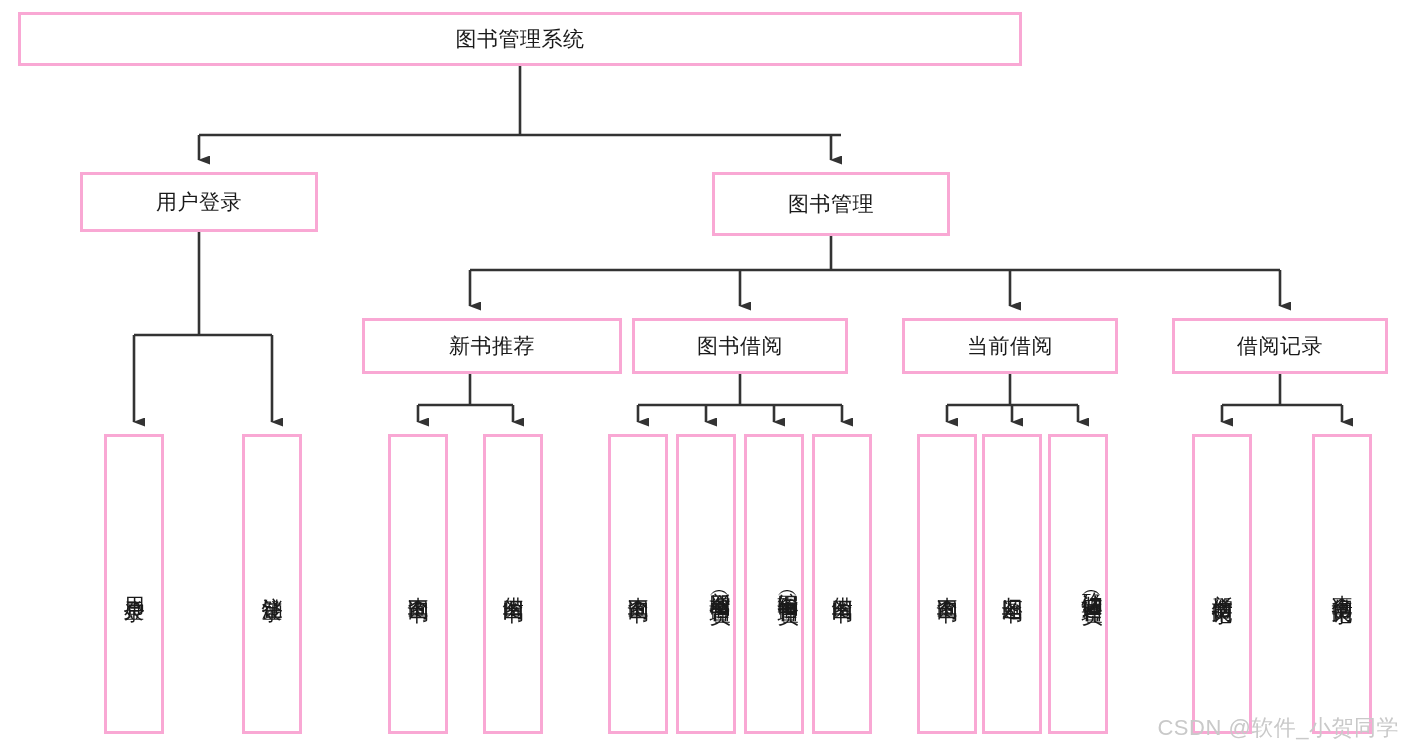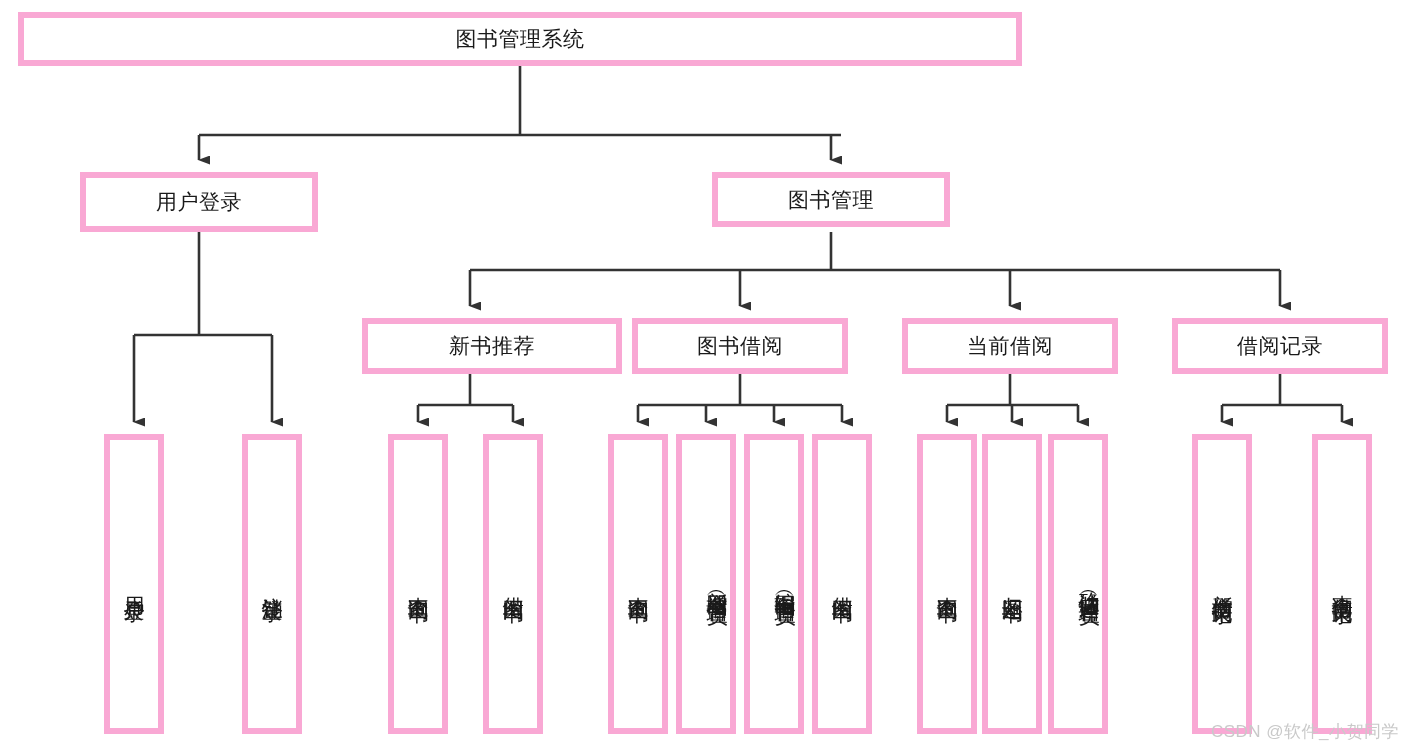--- a/index.html
+++ b/index.html
@@ -21,21 +21,21 @@
     position: absolute;
     left: 0;
     top: 0;
     width: 1405px;
     height: 747px;
   }
   .node {
     position: absolute;
     box-sizing: border-box;
     background: #ffffff;
-    border: 6px solid #f9a8d4;
+    border: 3px solid #f9a8d4;
     display: flex;
     align-items: center;
     justify-content: center;
     color: #1a1a1a;
   }
   .node-h {
     font-size: 21px;
     letter-spacing: 0.5px;
     line-height: 1.1;
     white-space: nowrap;
@@ -51,21 +51,21 @@
     justify-content: center;
     overflow: hidden;
   }
   .node-v.vtop {
     align-items: flex-start;
   }
   .watermark {
     position: absolute;
     right: 6px;
     bottom: 4px;
-    font-size: 17px;
+    font-size: 22px;
     color: #c9c9c9;
     white-space: nowrap;
     letter-spacing: 0.5px;
   }
 </style>
 </head>
 <body>
 
 <div id="canvas">
 
@@ -119,21 +119,21 @@
     </g>
   </svg>
 
   <div class="node node-h" style="left:18px; top:12px; width:1004px; height:54px;">
     <span>图书管理系统</span>
   </div>
 
   <div class="node node-h" style="left:80px; top:172px; width:238px; height:60px;">
     <span>用户登录</span>
   </div>
-  <div class="node node-h" style="left:712px; top:172px; width:238px; height:55px;">
+  <div class="node node-h" style="left:712px; top:172px; width:238px; height:64px;">
     <span>图书管理</span>
   </div>
 
   <div class="node node-h" style="left:362px; top:318px; width:260px; height:56px;">
     <span>新书推荐</span>
   </div>
   <div class="node node-h" style="left:632px; top:318px; width:216px; height:56px;">
     <span>图书借阅</span>
   </div>
   <div class="node node-h" style="left:1172px; top:318px; width:216px; height:56px;">

